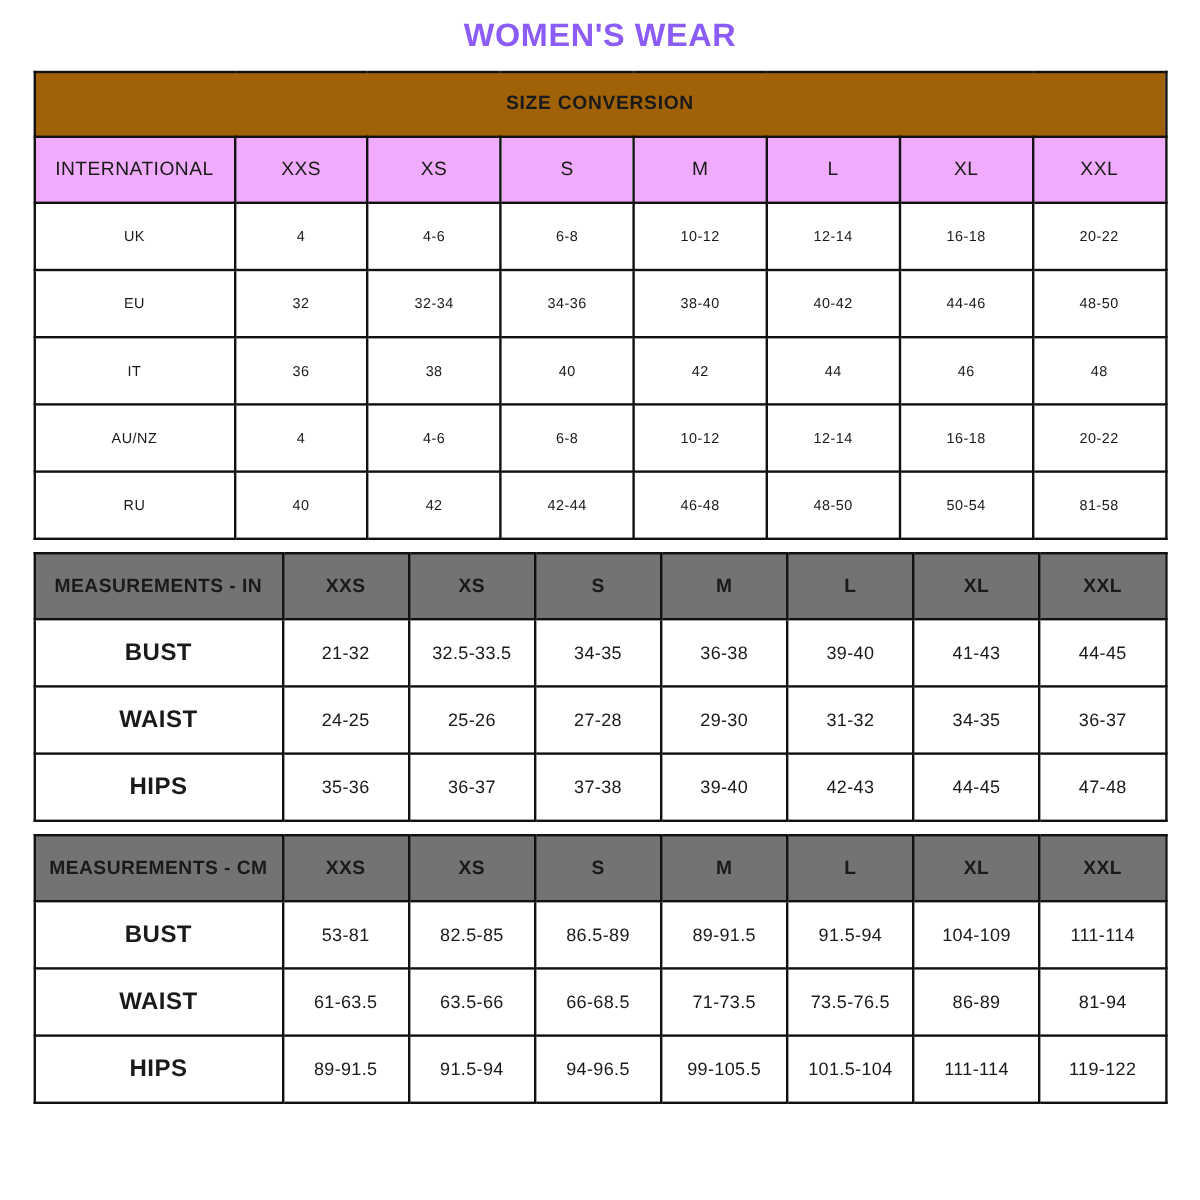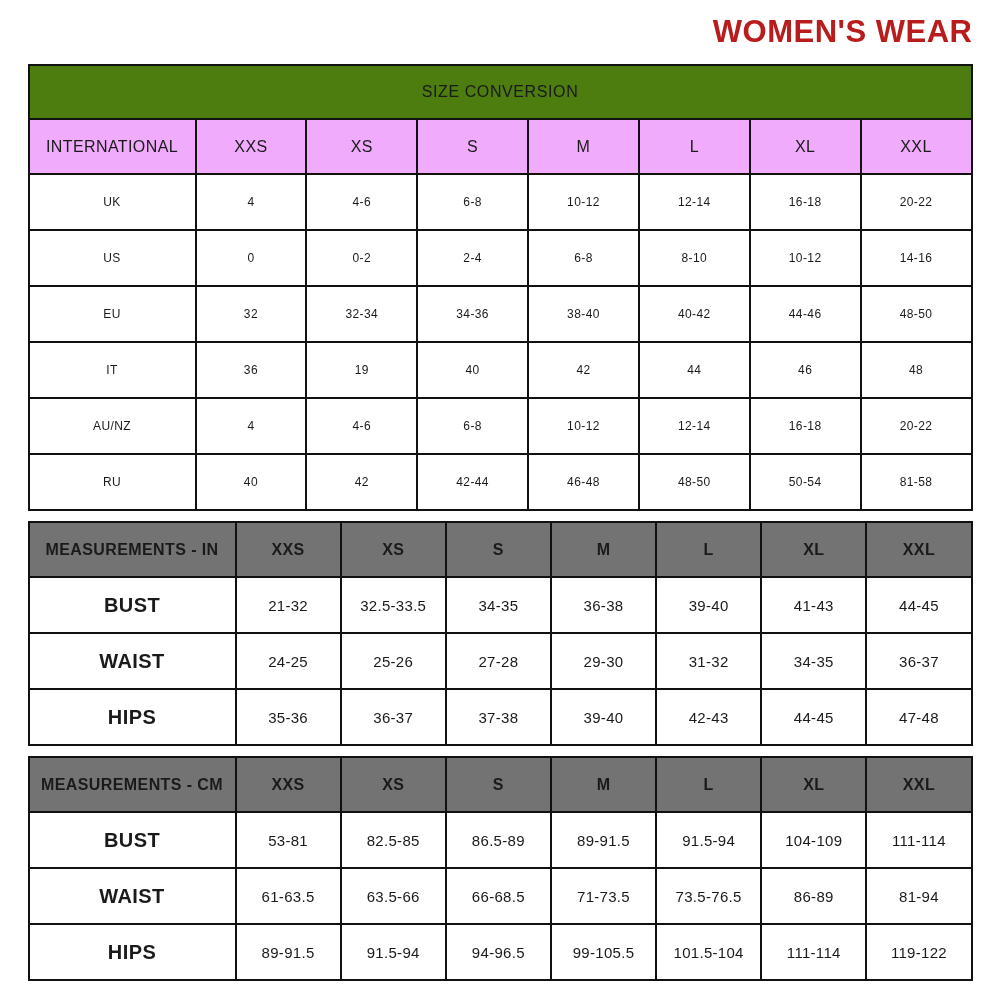--- a/index.html
+++ b/index.html
@@ -10,43 +10,43 @@
     height: 1000px;
     font-family: "Liberation Sans", sans-serif;
     color: #1a1a1a;
   }
   .page {
     width: 945px;
     margin: 0 auto;
     padding-top: 14px;
   }
   .title {
-    text-align: right;
-    font-size: 31px;
+    text-align: center;
+    font-size: 27px;
     font-weight: 700;
     letter-spacing: 0.5px;
     margin: 0 0 14px 0;
-    color: #b91c1c;
+    color: #8b5cf6;
   }
   table.tbl {
     border-collapse: collapse;
     width: 100%;
     table-layout: fixed;
     margin: 0 0 10px 0;
   }
   .tbl th, .tbl td {
     border: 2px solid #111111;
     text-align: center;
     vertical-align: middle;
     padding: 0 2px;
     overflow: hidden;
   }
   .banner {
-    background: #4d7c0f;
-    font-weight: 400;
+    background: #a16207;
+    font-weight: 700;
     font-size: 16px;
     letter-spacing: 0.6px;
     height: 52px;
   }
   .conversion thead tr.colhead th {
     height: 53px;
     font-weight: 400;
     font-size: 16px;
     background: #f0abfc;
     letter-spacing: 0.4px;
@@ -116,43 +116,33 @@
           <th>UK</th>
           <td>4</td>
           <td>4-6</td>
           <td>6-8</td>
           <td>10-12</td>
           <td>12-14</td>
           <td>16-18</td>
           <td>20-22</td>
         </tr>
         <tr>
-          <th>US</th>
-          <td>0</td>
-          <td>0-2</td>
-          <td>2-4</td>
-          <td>6-8</td>
-          <td>8-10</td>
-          <td>10-12</td>
-          <td>14-16</td>
-        </tr>
-        <tr>
           <th>EU</th>
           <td>32</td>
           <td>32-34</td>
           <td>34-36</td>
           <td>38-40</td>
           <td>40-42</td>
           <td>44-46</td>
           <td>48-50</td>
         </tr>
         <tr>
           <th>IT</th>
           <td>36</td>
-          <td>19</td>
+          <td>38</td>
           <td>40</td>
           <td>42</td>
           <td>44</td>
           <td>46</td>
           <td>48</td>
         </tr>
         <tr>
           <th>AU/NZ</th>
           <td>4</td>
           <td>4-6</td>

